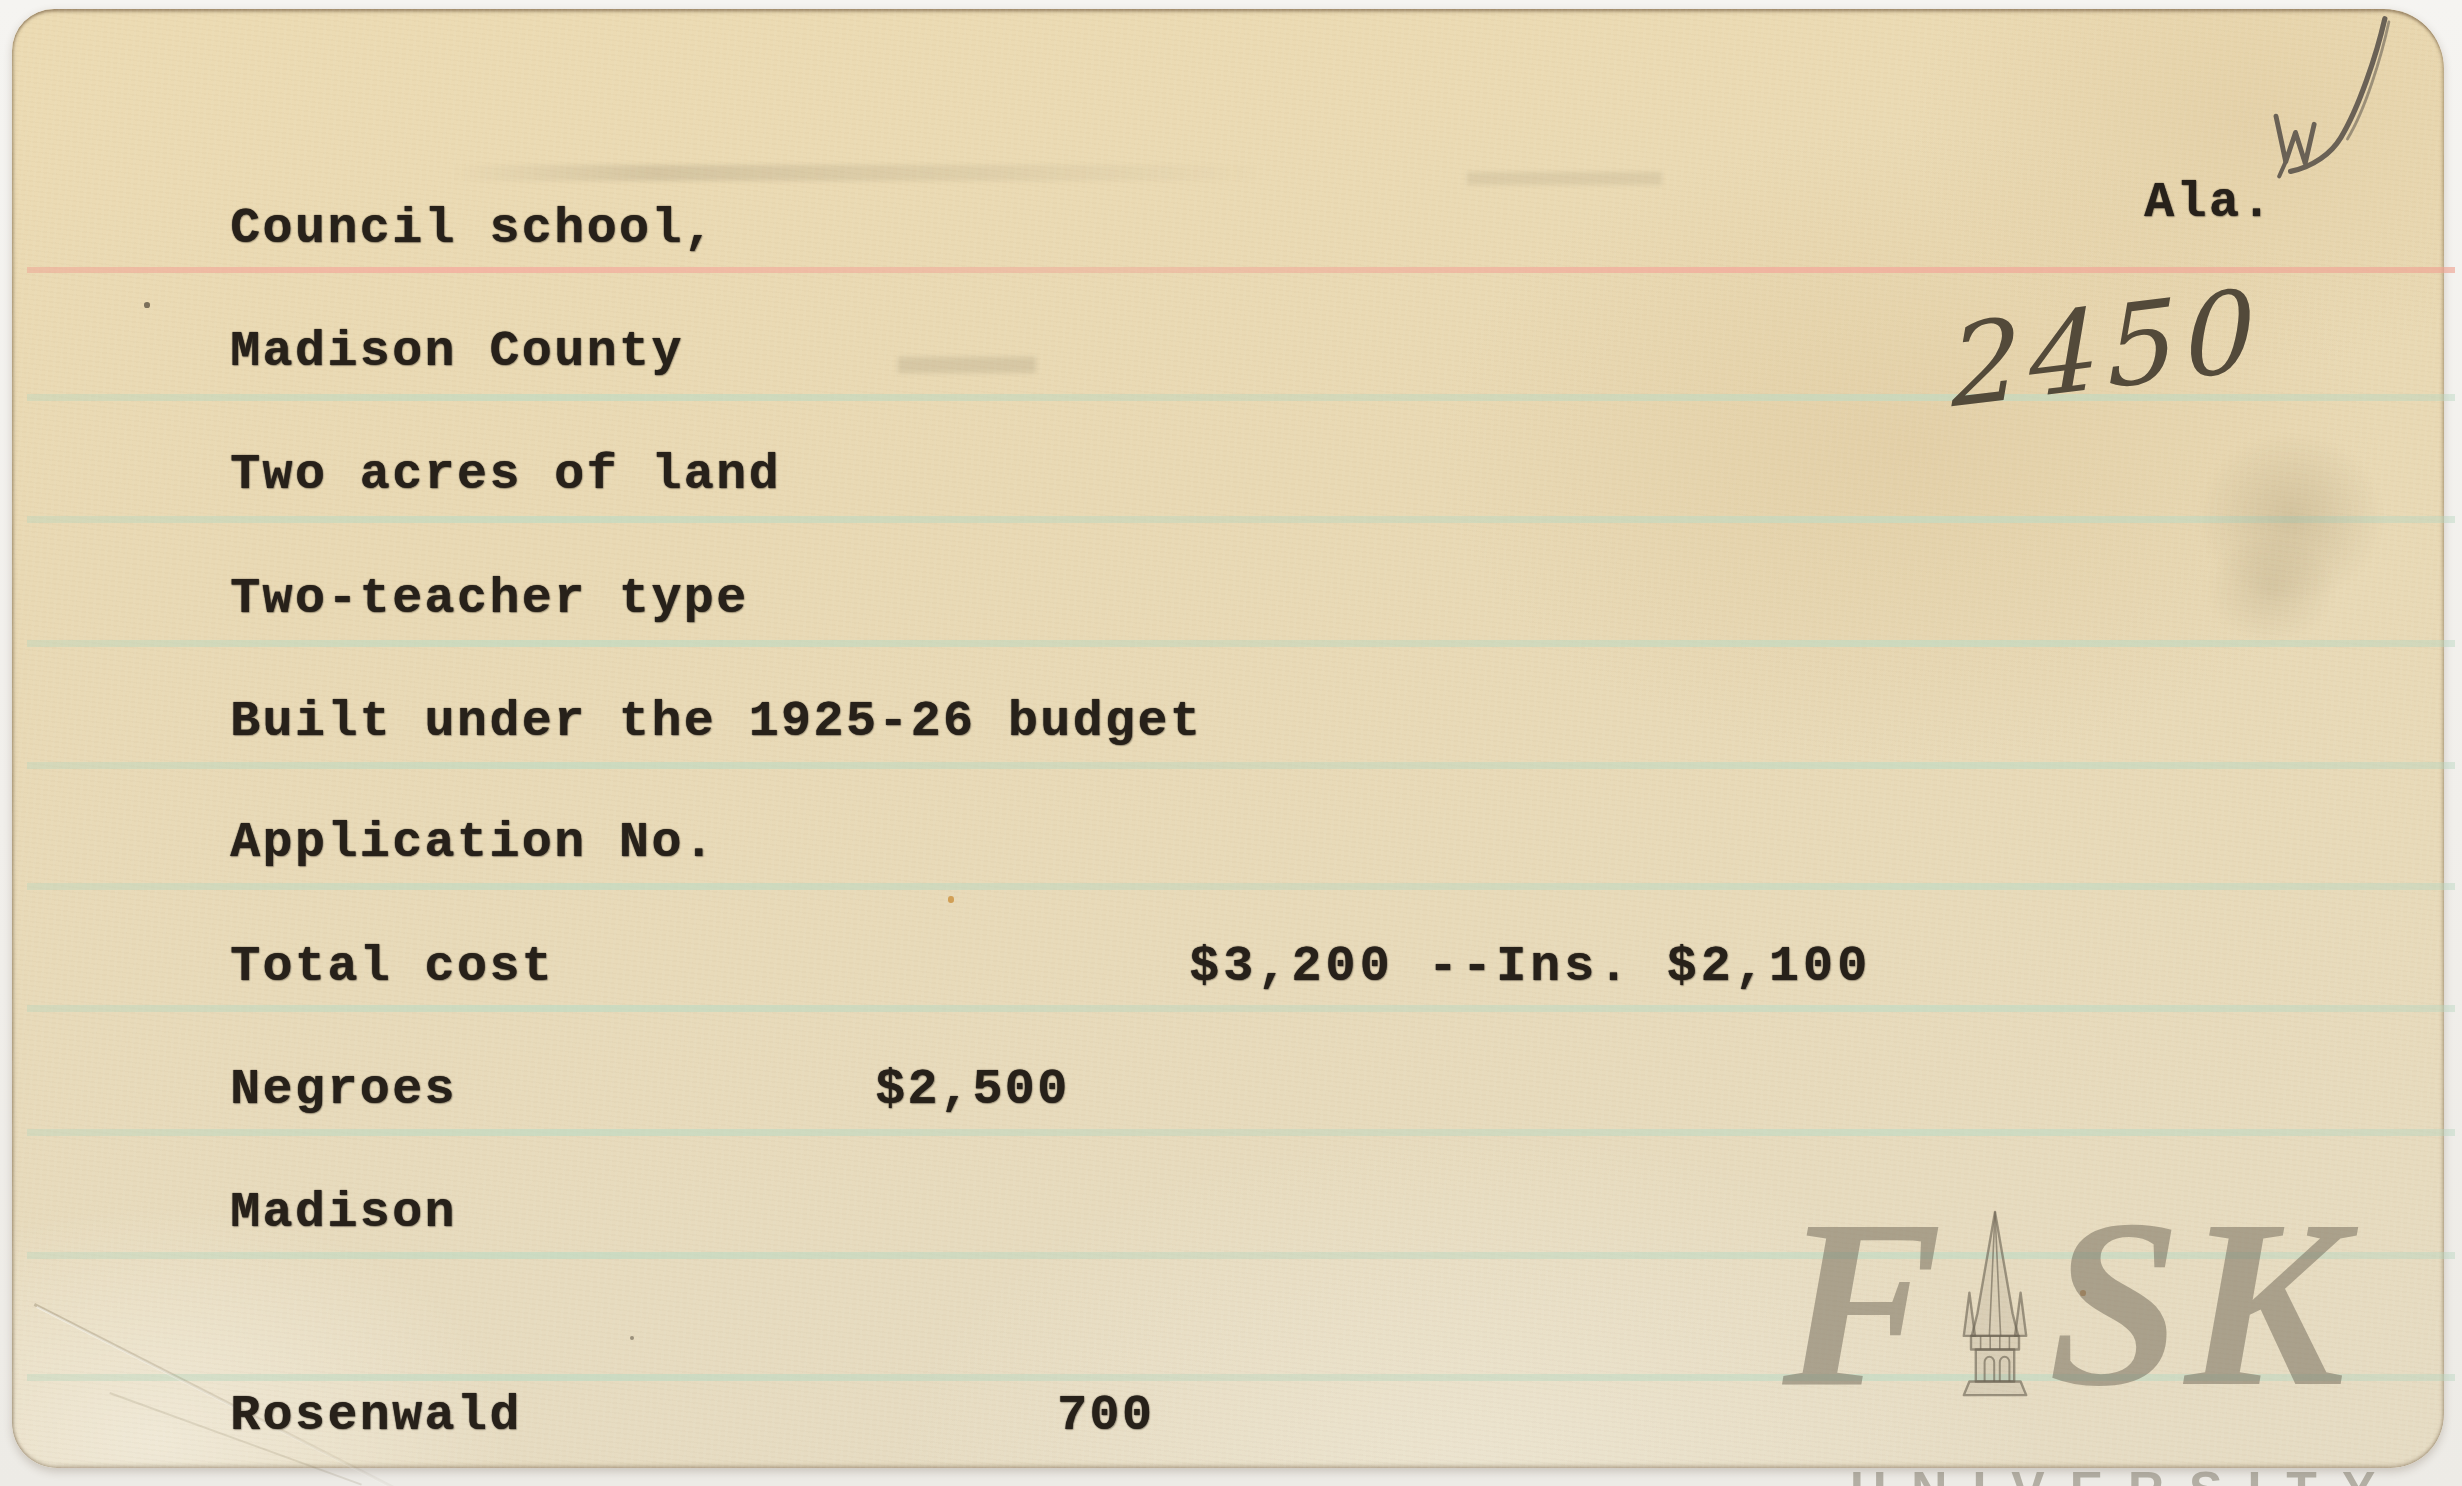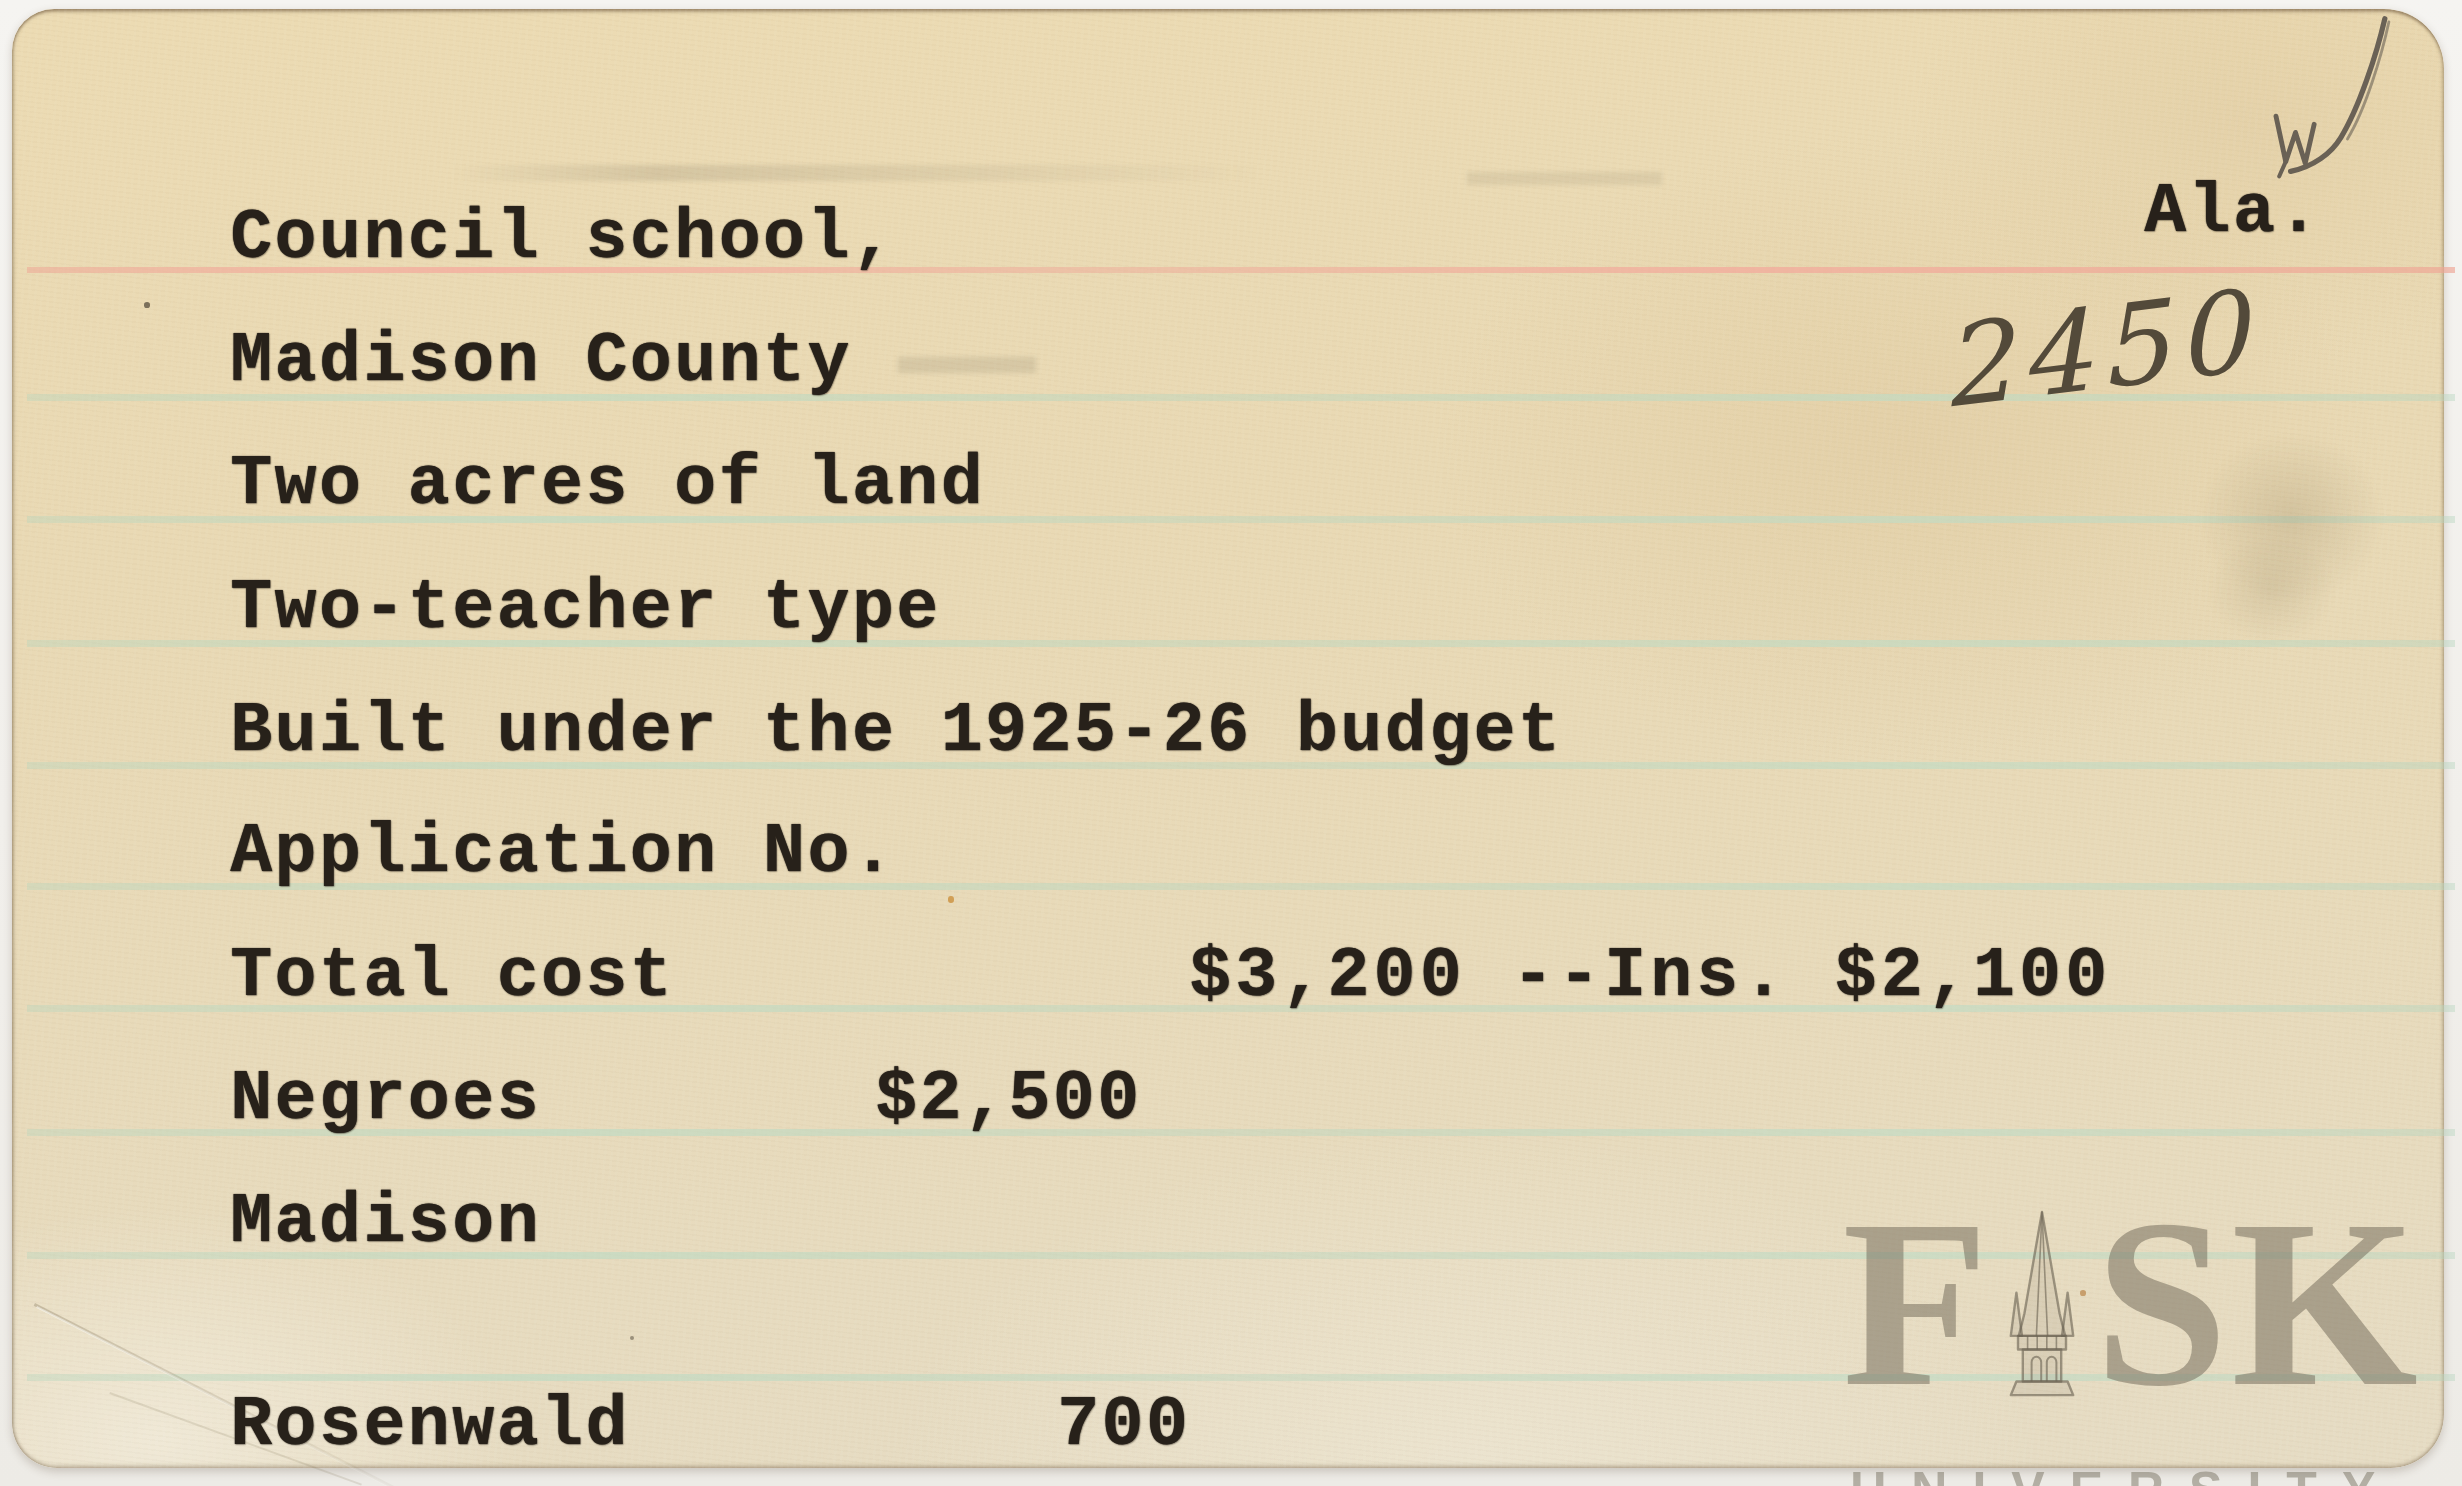--- a/index.html
+++ b/index.html
@@ -44,37 +44,37 @@
   .rule.cyan{
     background:linear-gradient(90deg,
       rgba(182,214,190,0.38) 0%, rgba(189,219,196,0.66) 22%,
       rgba(184,214,191,0.42) 50%, rgba(190,220,198,0.62) 78%,
       rgba(184,214,192,0.45) 100%);
   }
   
   .typed{
     position:absolute;left:218px;
     font-family:"Liberation Mono","DejaVu Sans Mono",monospace;
-    font-weight:bold;font-size:70px;line-height:1;letter-spacing:2.4px;
+    font-weight:bold;font-size:50px;line-height:1;letter-spacing:2.4px;
     color:#27211a;white-space:pre;
     text-shadow:0 0 1.2px rgba(30,24,17,0.85), 0.8px 0.8px 1.3px rgba(30,24,17,0.32), -0.5px 0.4px 0.8px rgba(30,24,17,0.25);
   }
   .typed .val{position:absolute;top:0;}
   .ala{left:2132px;}
   
   .handnum{
     position:absolute;left:1938px;top:283px;
     font-family:"DejaVu Serif","Liberation Serif",serif;
     font-style:italic;font-size:112px;line-height:1;letter-spacing:7.3px;
     color:#4c4334;transform:rotate(-7deg) skewX(-6deg);opacity:0.95;
   }
   
-  .wm{position:absolute;left:1830px;top:1174px;white-space:nowrap;
+  .wm{position:absolute;left:1770px;top:1174px;white-space:nowrap;
       font-family:"Liberation Serif","DejaVu Serif",serif;font-weight:bold;
-      font-size:240px;line-height:1;color:rgba(110,102,86,0.50);}
+      font-size:240px;line-height:1;color:rgba(110,102,86,0.50);font-style:italic;}
   .wm .sk{letter-spacing:3.3px;}
   .wm svg{vertical-align:-14.6px;margin:0 4.9px;}
   .wm-sub{position:absolute;left:1838px;top:1452px;
       font-family:"Liberation Sans",sans-serif;font-weight:bold;
       font-size:50px;letter-spacing:25px;color:rgba(116,108,92,0.48);}
   
   .smudge{position:absolute;filter:blur(2.4px);border-radius:50%;}
   .streak{position:absolute;filter:blur(2px);}
   .speck{position:absolute;border-radius:50%;}
   .crease{position:absolute;transform-origin:left top;}

